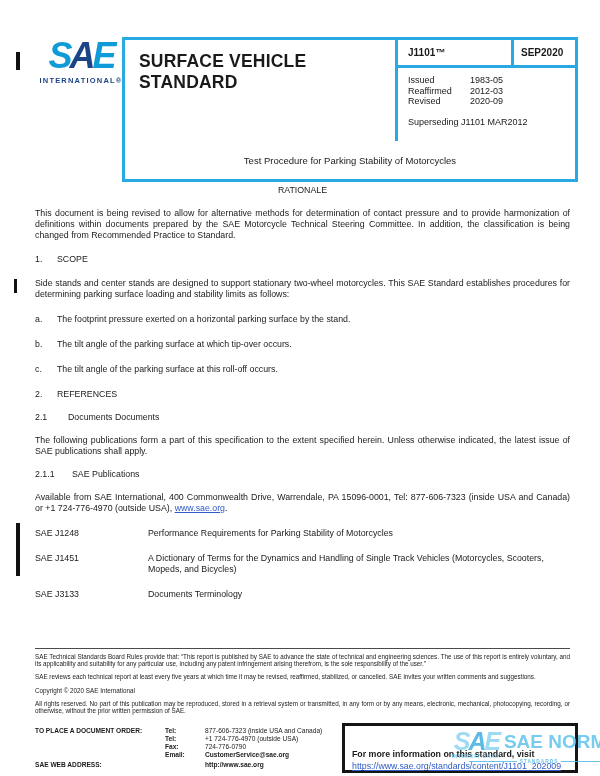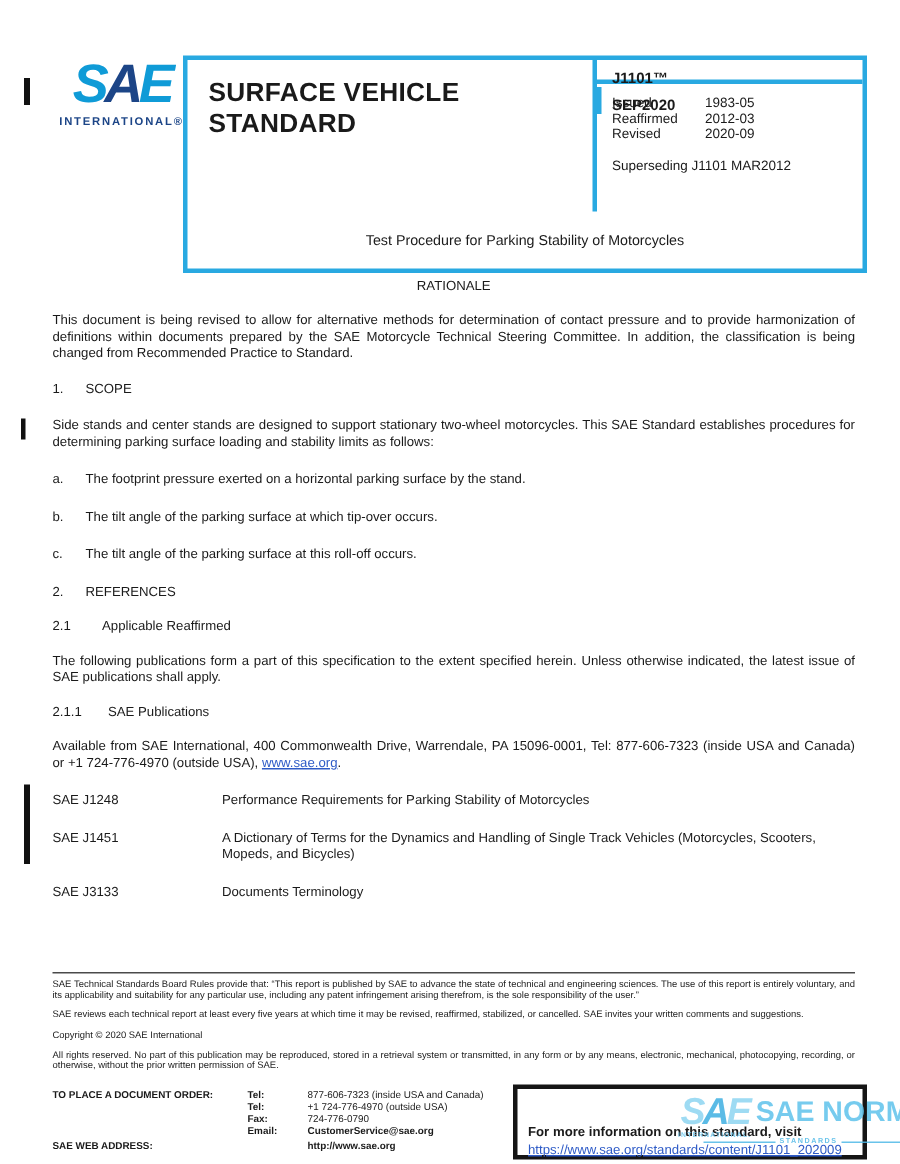--- a/index.html
+++ b/index.html
@@ -34,21 +34,21 @@
 
   
   .header-box {
     position: absolute; left: 122px; top: 37px; width: 456px; height: 145px;
     border: 3px solid #29a9e1; display: flex; flex-direction: column;
   }
   .hb-top { display: flex; height: 101px; }
   .hb-left { width: 273px; border-right: 3px solid #29a9e1; padding: 11px 14px; }
   .hb-doc-type { font-size: 17.5px; font-weight: bold; line-height: 21px; letter-spacing: 0.2px; }
   .hb-right { flex: 1; display: flex; flex-direction: column; }
-  .hb-code-row { display: flex; height: 16px; border-bottom: 3px solid #29a9e1; flex-direction: column; }
+  .hb-code-row { display: flex; height: 28px; border-bottom: 3px solid #29a9e1; }
   .hb-code { flex: 1; padding: 7px 0 0 10px; font-size: 10px; font-weight: bold; }
   .hb-date { width: 64px; border-left: 3px solid #29a9e1; padding: 7px 0 0 7px; font-size: 10px; font-weight: bold; }
   .hb-meta { padding: 7px 0 0 10px; font-size: 9px; }
   .hb-meta-row { display: flex; line-height: 10.5px; }
   .hb-meta-row .ml { width: 62px; }
   .hb-superseding { margin-top: 10px; line-height: 10.5px; }
   .hb-title-row {
     flex: 1; border-top: 0; display: flex; align-items: center; justify-content: center;
     font-size: 9.5px;
   }
@@ -183,21 +183,21 @@
     <div class="list-item">
       <span class="li-label">c.</span>
       <span>The tilt angle of the parking surface at this roll-off occurs.</span>
     </div>
 
     <div class="sec-head mb12">
       <span class="h-num-1">2.</span><span>REFERENCES</span>
     </div>
 
     <div class="sec-head mb12">
-      <span class="h-num-2">2.1</span><span>Applicable Reaffirmed</span>
+      <span class="h-num-2">2.1</span><span>Documents Documents</span>
     </div>
 
     <div class="para mb12">The following publications form a part of this specification to the extent specified herein. Unless otherwise indicated, the latest issue of SAE publications shall apply.</div>
 
     <div class="sec-head mb12">
       <span class="h-num-3">2.1.1</span><span>SAE Publications</span>
     </div>
 
     <div class="para mb14">
       <span>Available from SAE International, 400 Commonwealth Drive, Warrendale, PA 15096-0001, Tel: 877-606-7323 (inside USA and Canada) or +1 724-776-4970 (outside USA), </span><a class="doc-link">www.sae.org</a><span>.</span>

